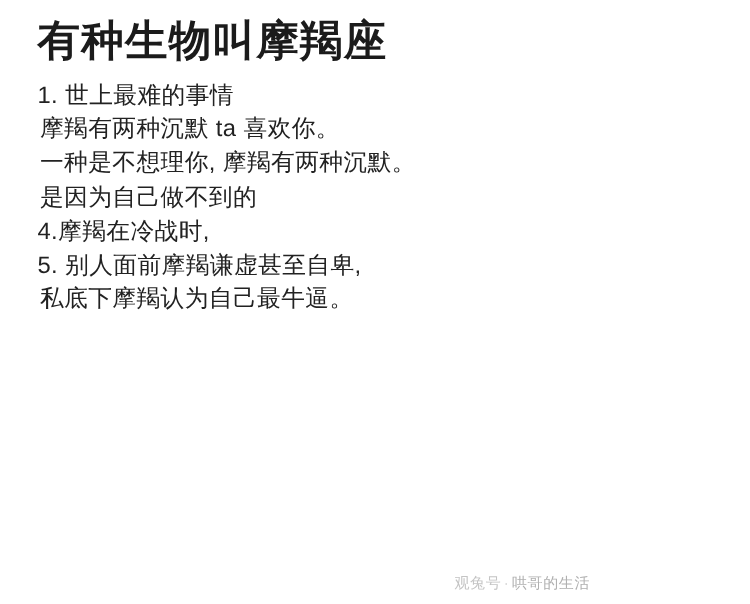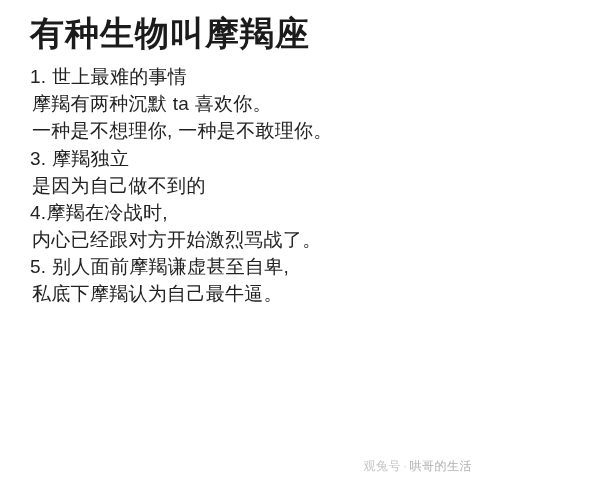--- a/index.html
+++ b/index.html
@@ -68,25 +68,23 @@
 </head>
 <body>
 
 <div class="page">
 
   <h1 class="title">有种生物叫摩羯座</h1>
 
   <div class="lines">
     <div class="line">1. 世上最难的事情</div>
     <div class="line indent">摩羯有两种沉默 ta 喜欢你。</div>
-    <div class="line indent">一种是不想理你, 一种是不敢理你。</div>
-    <div class="line">3. 摩羯独立</div>
+    <div class="line indent">一种是不想理你, 摩羯有两种沉默。</div>
     <div class="line indent">是因为自己做不到的</div>
     <div class="line">4.摩羯在冷战时,</div>
-    <div class="line indent">内心已经跟对方开始激烈骂战了。</div>
     <div class="line">5. 别人面前摩羯谦虚甚至自卑,</div>
     <div class="line indent">私底下摩羯认为自己最牛逼。</div>
   </div>
 
   <div class="watermark">
     <span class="wm-brand">观兔号</span><span class="wm-sep">·</span><span class="wm-user">哄哥的生活</span>
   </div>
 
 </div>
 

